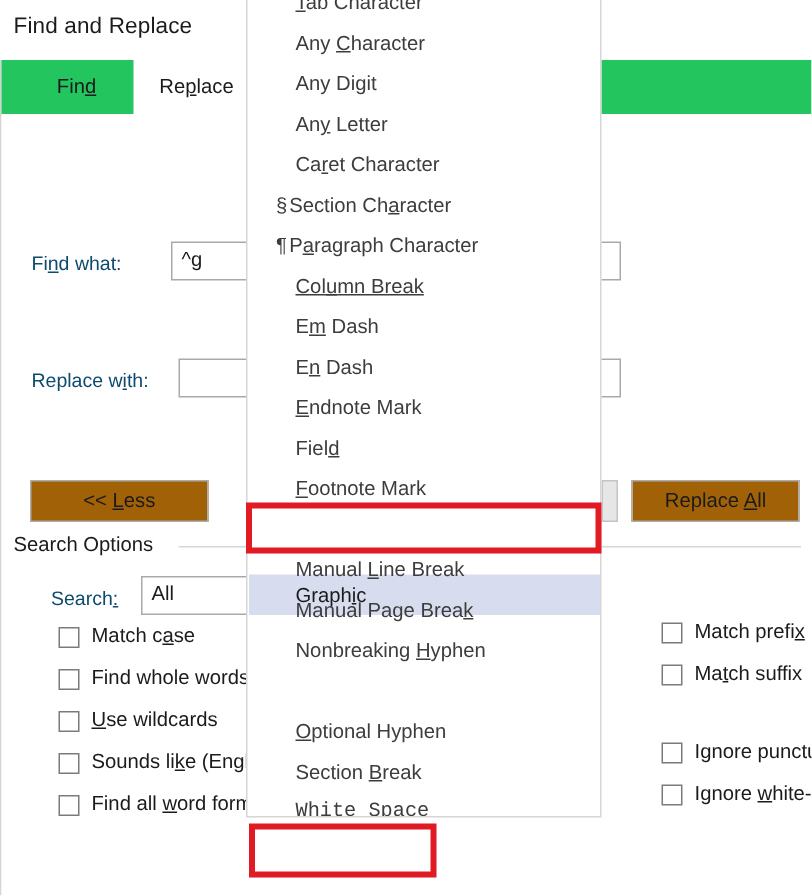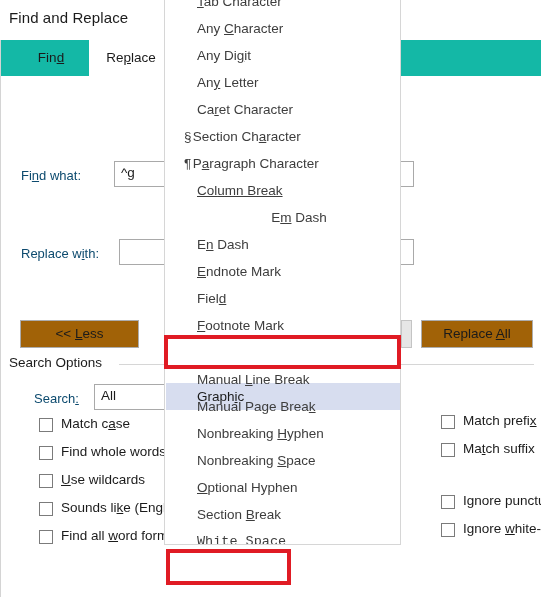--- a/index.html
+++ b/index.html
@@ -11,21 +11,21 @@
     -webkit-font-smoothing:antialiased;
   }
   .dialog{position:absolute;left:0;top:0;width:541px;height:597px;background:#fff;overflow:hidden;}
   .dlg-border-left{position:absolute;left:0;top:0;width:1px;height:597px;background:#d4d4d4;}
 
   
   .titlebar{position:absolute;left:0;top:0;width:457px;height:40px;background:#ffffff;}
   .title-text{position:absolute;left:9px;top:9px;font-size:15px;color:#1b1b1b;letter-spacing:.1px;}
 
   
-  .tabstrip{position:absolute;left:1px;top:40px;width:540px;height:36px;background:#14b8a6;border-bottom:1px solid #d9d9d9;}
+  .tabstrip{position:absolute;left:1px;top:40px;width:540px;height:36px;background:#22c55e;border-bottom:1px solid #d9d9d9;}
   .tab{position:absolute;top:0;height:36px;line-height:36px;text-align:center;font-size:13.5px;color:#1b1b1b;}
   .tab-find{left:14px;width:72px;}
   .tab-replace{left:88px;width:84px;background:#ffffff;border-bottom:1px solid #fff;}
   .tab u{text-decoration:underline;}
 
   
   .panel{position:absolute;left:1px;top:76px;width:540px;height:521px;background:#fff;}
 
   .lbl{position:absolute;font-size:13px;color:#0c4a6e;white-space:nowrap;}
   .lbl u{text-decoration:underline;}
@@ -157,30 +157,29 @@
 
   <div class="menu">
     <div class="menu-item" style="top:1px;"><span></span><u>T</u><span>ab Character</span></div>
     <div class="menu-item" style="top:28px;"><span>Any </span><u>C</u><span>haracter</span></div>
     <div class="menu-item" style="top:55px;"><span>Any Di</span><u>g</u><span>it</span></div>
     <div class="menu-item" style="top:82px;"><span>An</span><u>y</u><span> Letter</span></div>
     <div class="menu-item" style="top:109px;"><span>Ca</span><u>r</u><span>et Character</span></div>
     <div class="menu-item" style="top:136px;"><span class="glyph">§</span><span> Section Ch</span><u>a</u><span>racter</span></div>
     <div class="menu-item" style="top:163px;"><span class="glyph">¶</span><span> P</span><u>a</u><span>ragraph Character</span></div>
     <div class="menu-item" style="top:190px;text-decoration:underline;"><span>Col</span><u>u</u><span>mn Break</span></div>
-    <div class="menu-item" style="top:217px;text-align:center;"><span>E</span><u>m</u><span> Dash</span></div>
+    <div class="menu-item" style="top:217px;"><span>E</span><u>m</u><span> Dash</span></div>
     <div class="menu-item" style="top:271px;"><span></span><u>E</u><span>ndnote Mark</span></div>
     <div class="menu-item" style="top:244px;"><span>E</span><u>n</u><span> Dash</span></div>
     <div class="menu-item" style="top:298px;"><span>Fiel</span><u>d</u><span></span></div>
     <div class="menu-item" style="top:325px;"><span></span><u>F</u><span>ootnote Mark</span></div>
     <div class="menu-item sel" style="top:352px;margin-top:44px;"><span>Graph</span><u>i</u><span>c</span></div>
     <div class="menu-item" style="top:379px;"><span>Manual </span><u>L</u><span>ine Break</span></div>
     <div class="menu-item" style="top:406px;"><span>Manual Page Brea</span><u>k</u><span></span></div>
     <div class="menu-item" style="top:433px;"><span>Nonbreaking </span><u>H</u><span>yphen</span></div>
-    <div class="menu-item" style="top:460px;"><span>Nonbreaking </span><u>S</u><span>pace</span></div>
     <div class="menu-item" style="top:487px;"><span></span><u>O</u><span>ptional Hyphen</span></div>
     <div class="menu-item" style="top:514px;"><span>Section </span><u>B</u><span>reak</span></div>
     <div class="menu-item" style="top:541px;font-family:Liberation Mono, monospace;"><span></span><u>W</u><span>hite Space</span></div>
   </div>
 
   <div class="redbox red-graphic"></div>
   <div class="redbox red-special"></div>
 </div>
 
 </body></html>

